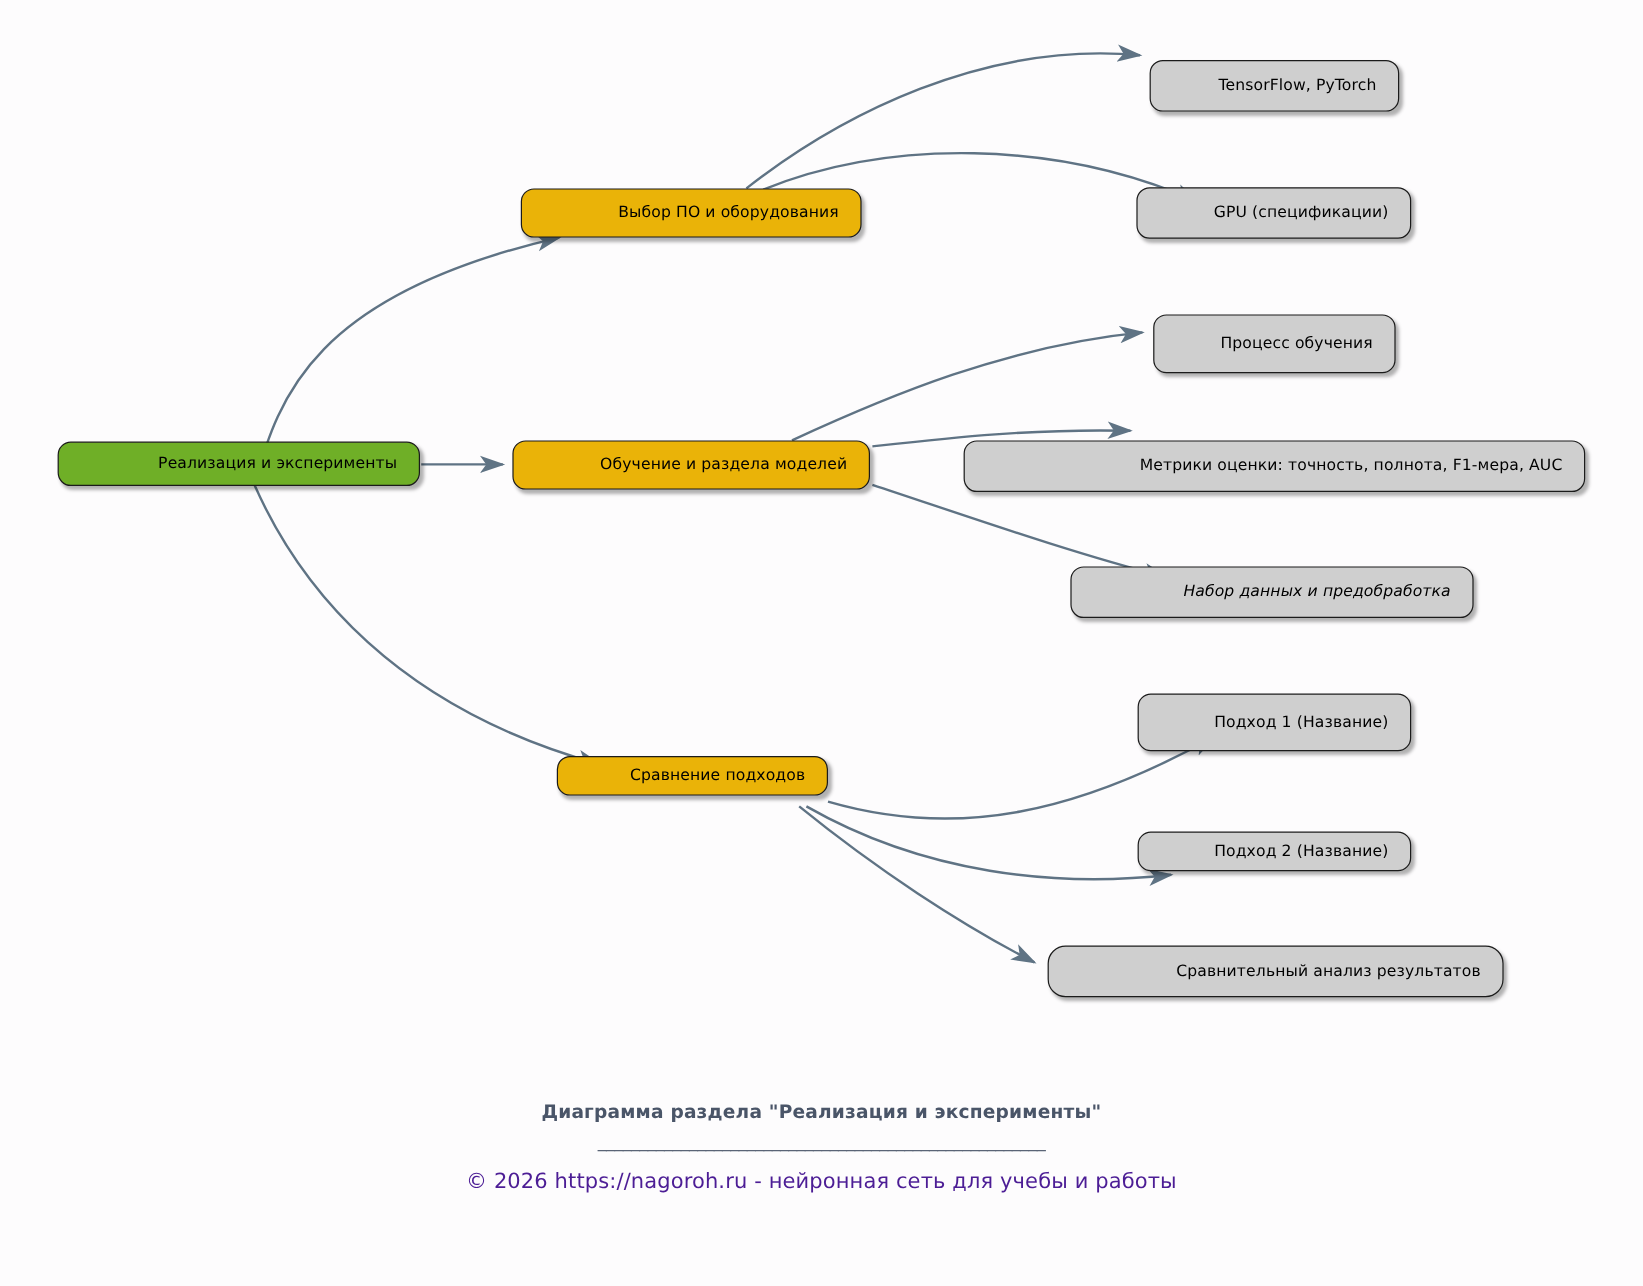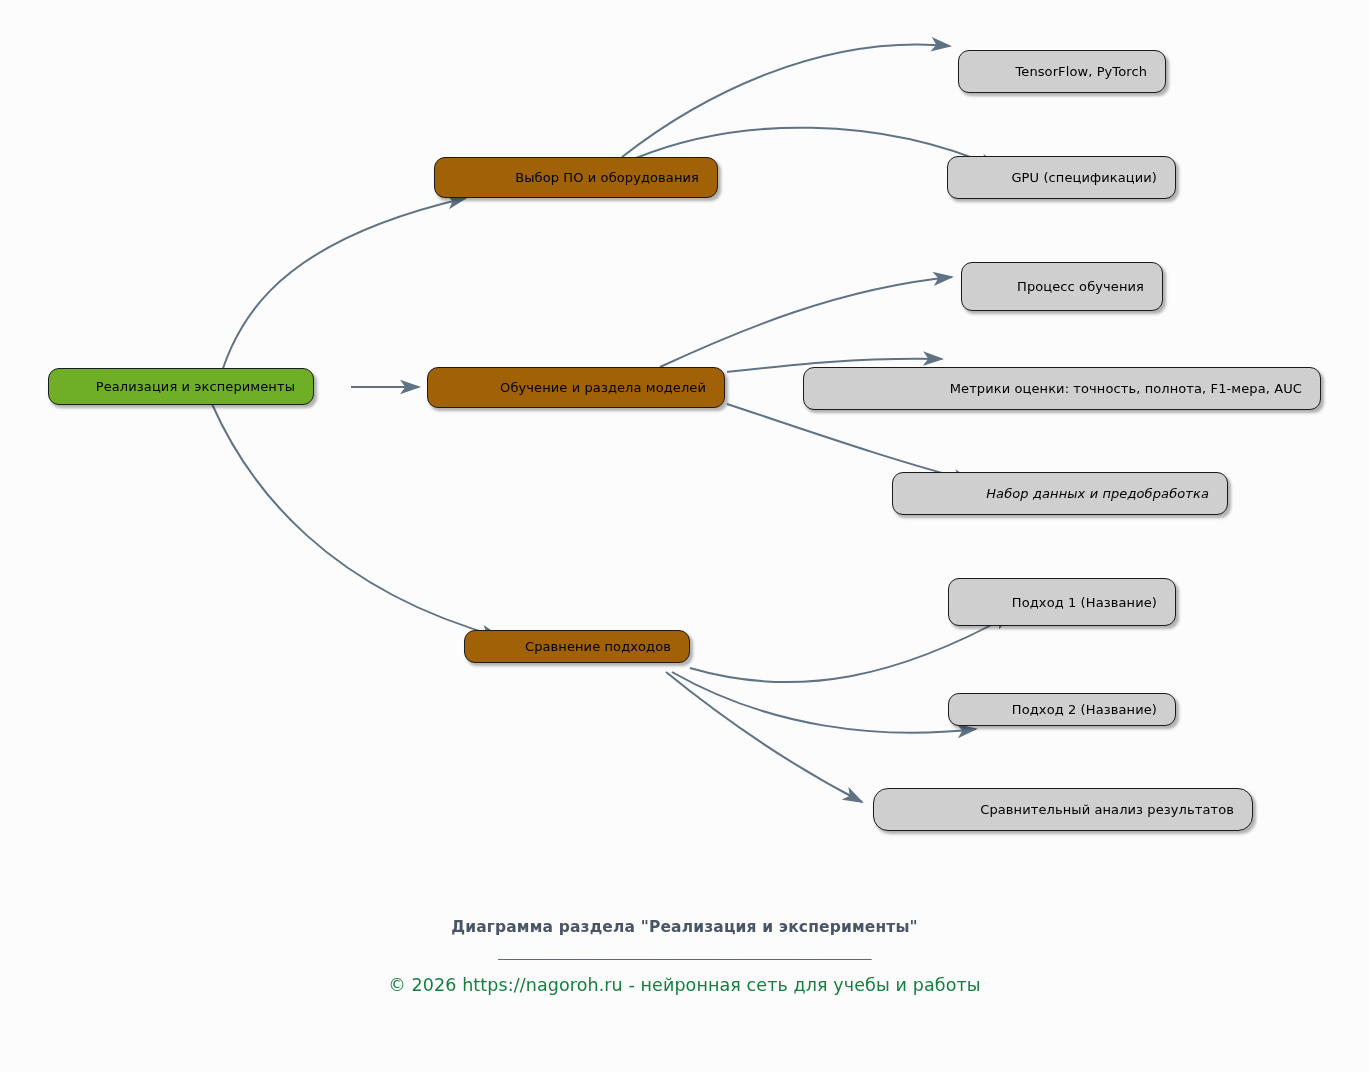--- a/index.html
+++ b/index.html
@@ -40,21 +40,21 @@
     letter-spacing: 0.1px;
     white-space: nowrap;
     padding: 0 18px;
     box-shadow: 2.5px 3px 3px rgba(0,0,0,0.30);
     font-family: "DejaVu Sans", sans-serif;
   }
   .node.root {
     background: #6faf27;
   }
   .node.branch {
-    background: #a16207;
+    background: #eab308;
   }
   .node.leaf {
     background: #cfcfcf;
   }
   .footer {
     position: absolute;
     left: 0;
     width: 1369px;
     text-align: center;
     font-family: "DejaVu Sans", sans-serif;
@@ -70,21 +70,21 @@
     top: 942px;
     font-size: 15px;
     color: #5a6476;
     letter-spacing: -0.6px;
     overflow: hidden;
     white-space: nowrap;
   }
   .footer-copy {
     top: 975px;
     font-size: 17.5px;
-    color: #15803d;
+    color: #4c1d95;
     letter-spacing: 0.1px;
   }
 </style>
 </head>
 <body>
 
 <div id="canvas">
 
   <svg id="edge-layer" viewBox="0 0 1369 1072" xmlns="http://www.w3.org/2000/svg">
     <defs>
@@ -101,21 +101,21 @@
         <path d="M 660,367 C 740,330 840,288 952,277" fill="none" stroke="#5f7384" stroke-width="2" marker-end="url(#arrowhead)"></path>
         <path d="M 727,372 C 790,365 860,357 942,359" fill="none" stroke="#5f7384" stroke-width="2" marker-end="url(#arrowhead)"></path>
         <path d="M 727,404 C 800,428 890,460 972,481" fill="none" stroke="#5f7384" stroke-width="2" marker-end="url(#arrowhead)"></path>
         <path d="M 690,668 C 800,700 900,676 1012,614" fill="none" stroke="#5f7384" stroke-width="2" marker-end="url(#arrowhead)"></path>
         <path d="M 672,672 C 770,728 880,740 976,729" fill="none" stroke="#5f7384" stroke-width="2" marker-end="url(#arrowhead)"></path>
         <path d="M 666,672 C 730,724 800,770 862,802" fill="none" stroke="#5f7384" stroke-width="2" marker-end="url(#arrowhead)"></path>
       </g>
   </svg>
 
   <div id="nodes-group">
-      <div class="node root" style="left: 48px; top: 368px; width: 266px; height: 37px;">
+      <div class="node root" style="left: 48px; top: 368px; width: 302px; height: 37px;">
         <span>Реализация и эксперименты</span>
       </div>
       <div class="node branch" style="left: 434px; top: 157px; width: 284px; height: 41px;">
         <span>Выбор ПО и оборудования</span>
       </div>
       <div class="node leaf" style="left: 958px; top: 50px; width: 208px; height: 43px;">
         <span>TensorFlow, PyTorch</span>
       </div>
       <div class="node leaf" style="left: 947px; top: 156px; width: 229px; height: 43px;">
         <span>GPU (спецификации)</span>

